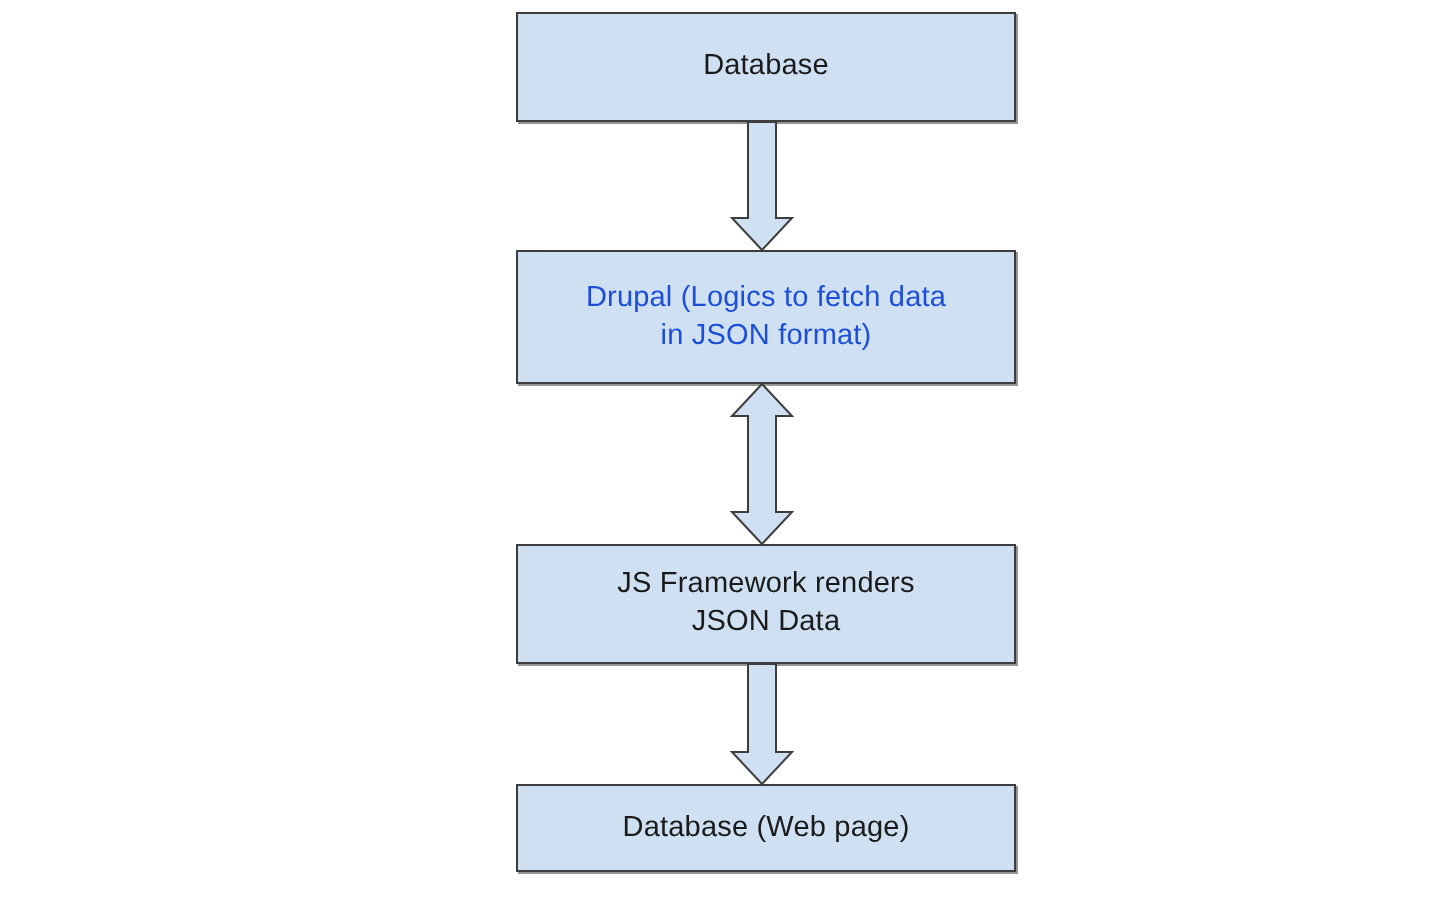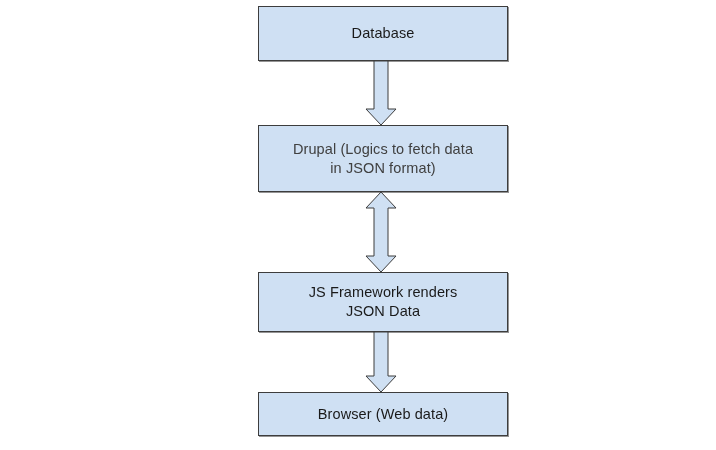--- a/index.html
+++ b/index.html
@@ -46,32 +46,32 @@
 </style>
 </head>
 <body>
 
 <div id="canvas">
 
   <div class="node" id="node-database" style="left: 234px; top: 6px; width: 250px; height: 55px; background: rgb(207, 224, 243); border-color: rgb(61, 61, 61); color: rgb(26, 26, 26);">
     <span class="node-label">Database</span>
   </div>
 
-  <div class="node" id="node-drupal" style="left: 234px; top: 125px; width: 250px; height: 67px; background: rgb(207, 224, 243); border-color: rgb(61, 61, 61); color: #404040;">
+  <div class="node" id="node-drupal" style="left: 234px; top: 125px; width: 250px; height: 67px; background: rgb(207, 224, 243); border-color: rgb(61, 61, 61); color: #1d4ed8;">
     <span class="node-label">Drupal (Logics to fetch data
 in JSON format)</span>
   </div>
 
   <div class="node" id="node-js-framework" style="left: 234px; top: 272px; width: 250px; height: 60px; background: rgb(207, 224, 243); border-color: rgb(61, 61, 61); color: rgb(26, 26, 26); text-align: center;">
     <span class="node-label">JS Framework renders
 JSON Data</span>
   </div>
 
   <div class="node" id="node-browser" style="left: 234px; top: 392px; width: 250px; height: 44px; background: rgb(207, 224, 243); border-color: rgb(61, 61, 61); color: rgb(26, 26, 26);">
-    <span class="node-label">Browser (Web data)</span>
+    <span class="node-label">Database (Web page)</span>
   </div>
 
   <div class="connector" id="conn-0" style="left: 341px; top: 61px; width: 32px; height: 64px;">
       <svg width="32" height="64" viewBox="0 0 32 64">
         <polygon points="9,0 23,0 23,48 31,48 16,64 1,48 9,48" fill="#cfe0f3" stroke="#3d3d3d" stroke-width="1" stroke-linejoin="miter"></polygon>
       </svg>
     </div>
   <div class="connector" id="conn-1" style="left: 341px; top: 192px; width: 32px; height: 80px;">
       <svg width="32" height="80" viewBox="0 0 32 80">
         <polygon points="16,0 31,16 23,16 23,64 31,64 16,80 1,64 9,64 9,16 1,16" fill="#cfe0f3" stroke="#3d3d3d" stroke-width="1" stroke-linejoin="miter"></polygon>

